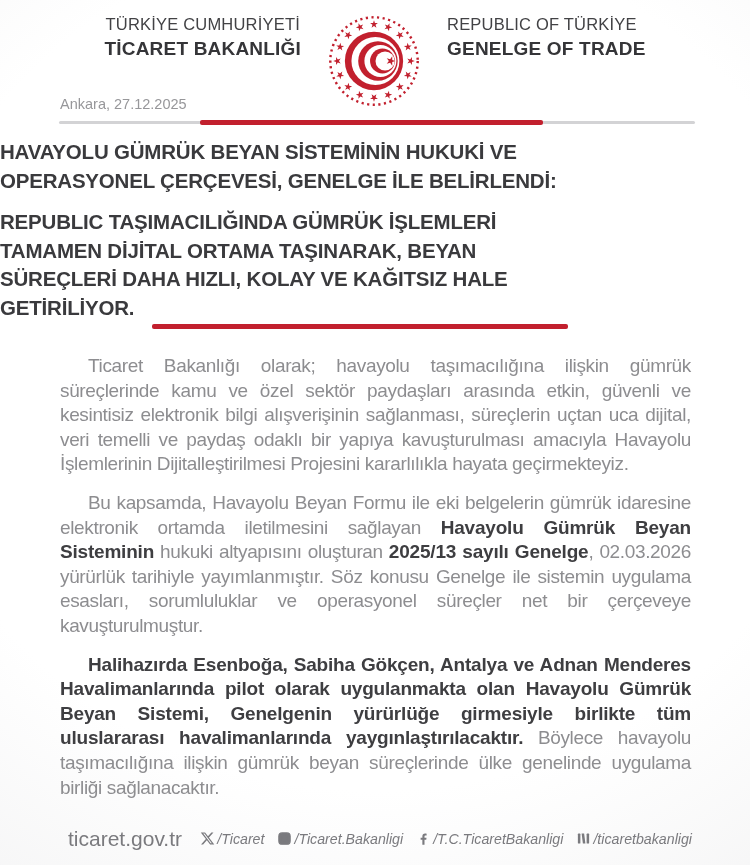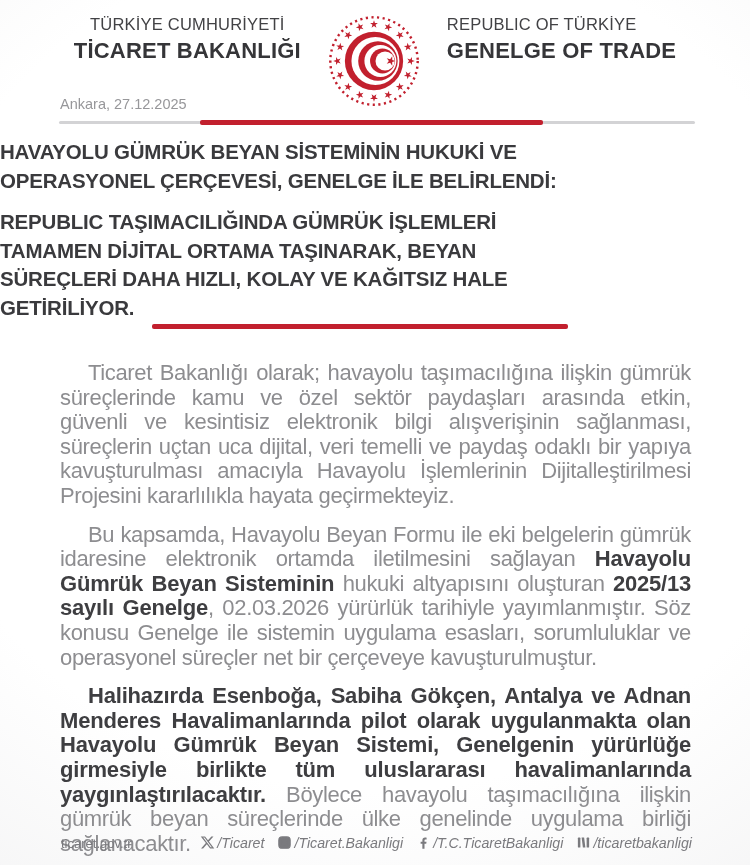--- a/index.html
+++ b/index.html
@@ -21,46 +21,46 @@
   }
   
   .header{
     position:absolute;top:14px;left:0;right:0;
     display:flex;justify-content:center;gap:26px;
   }
   .org{line-height:1.25;}
   .org.left{text-align:center;}
   .org.right{text-align:left;}
   .org-line1{font-size:16.5px;color:#424245;letter-spacing:.2px;}
-  .org-line2{font-size:22px;font-weight:700;color:#353538;letter-spacing:.2px;margin-top:2px;}
+  .org-line2{font-size:19px;font-weight:700;color:#353538;letter-spacing:.2px;margin-top:2px;}
   .logo svg{display:block;width:94px;height:94px;}
   
   .dateline{position:absolute;top:96px;left:60px;font-size:14.5px;color:var(--muted);}
   .divider{position:absolute;top:121px;left:59px;width:636px;height:3px;background:#d3d3d5;border-radius:2px;}
   .divider-red{position:absolute;left:141px;top:-1px;width:343px;height:5px;background:var(--red);border-radius:2px;}
   
   .headline{position:absolute;left:0;right:0;text-align:left;margin:0;
     font-size:20.5px;font-weight:700;color:var(--ink);line-height:28.5px;letter-spacing:-.2px;}
   .headline div{white-space:nowrap;}
   .headline.primary{top:138px;}
   .headline.secondary{top:208px;}
   .headline-underline{position:absolute;top:324px;left:152px;width:416px;height:4.5px;background:var(--red);border-radius:2px;}
   
   .body-copy{position:absolute;top:349px;left:60px;width:631px;}
   .body-copy p{
-    margin:12px 0 14px 0;font-size:22px;line-height:24.6px;color:var(--body);
+    margin:5px 0 14px 0;font-size:19px;line-height:24.6px;color:var(--body);
     text-align:justify;text-indent:28px;letter-spacing:-.35px;
   }
   .body-copy p .b{font-weight:700;color:#3e3e41;letter-spacing:-.2px;}
   
   .footer{
     position:absolute;left:60px;right:58px;bottom:14px;
     display:flex;justify-content:space-between;align-items:center;color:var(--footer);
   }
-  .website{font-size:13px;margin-left:1px;color:var(--footer);}
+  .website{font-size:21px;margin-left:8px;color:var(--footer);}
   .social{display:flex;align-items:center;gap:13px;font-size:14.2px;}
   .social-item{display:flex;gap:2px;white-space:nowrap;font-style:italic;}
   .social-item svg{width:15px;height:15px;fill:currentColor;display:block;}
 </style>
 </head>
 <body>
 
 <div class="page">
 
   <div class="header">

